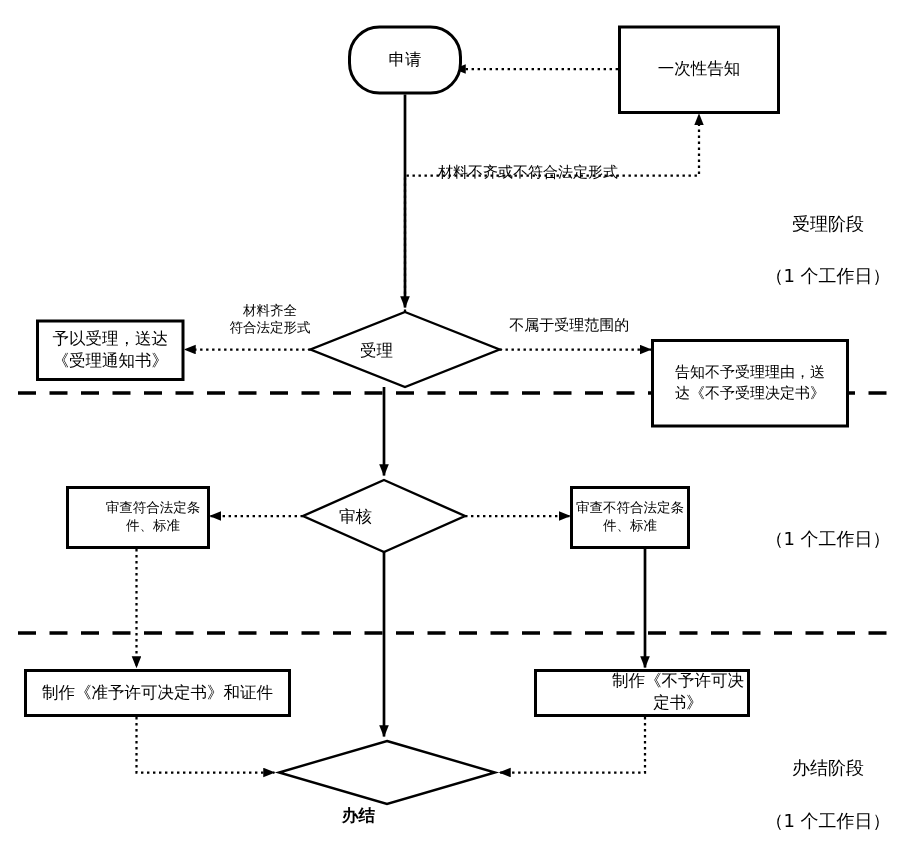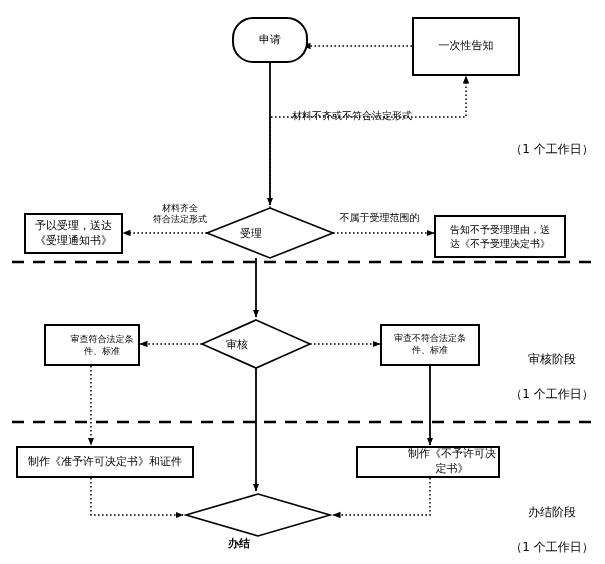--- a/index.html
+++ b/index.html
@@ -144,31 +144,31 @@
 
   <div class="node boxnode f11" style="left:412px; top:17px; width:108px; height:59px;">
     <span>一次性告知</span>
   </div>
 
   <div class="node boxnode f11" style="left:24px; top:213px; width:99px; height:41px; white-space:pre-line;">
     <span>予以受理，送达
 《受理通知书》</span>
   </div>
 
-  <div class="node boxnode f10" style="left:434px; top:215px; width:132px; height:43px; white-space:pre-line;">
+  <div class="node boxnode f10" style="left:434px; top:226px; width:132px; height:59px; white-space:pre-line;">
     <span>告知不予受理理由，送
 达《不予受理决定书》</span>
   </div>
 
   <div class="node boxnode f9" style="left:44px; top:324px; width:96px; height:42px; white-space:pre-line;padding-left:20px;">
     <span>审查符合法定条
 件、标准</span>
   </div>
 
-  <div class="node boxnode f9" style="left:380px; top:324px; width:100px; height:42px; white-space:pre-line;font-family:Liberation Mono, monospace;">
+  <div class="node boxnode f9" style="left:380px; top:324px; width:80px; height:42px; white-space:pre-line;">
     <span>审查不符合法定条
 件、标准</span>
   </div>
 
   <div class="node boxnode f11" style="left:16px; top:446px; width:178px; height:32px;">
     <span>制作《准予许可决定书》和证件</span>
   </div>
 
   <div class="node boxnode f11" style="left:356px; top:446px; width:144px; height:32px;padding-left:48px;">
     <span>制作《不予许可决定书》</span>
@@ -193,25 +193,25 @@
   <div class="edge-label f9" style="left:133px; top:191px; width:94px;">
     <span>材料齐全
 符合法定形式</span>
   </div>
 
   <div class="edge-label f10" style="left:327px; top:198px; width:105px;">
     <span>不属于受理范围的</span>
   </div>
 
   <div class="stage-label f12" style="left:500px; top:124px; width:104px;">
+    <div>受理阶段</div>
     <div>（1 个工作日）</div>
   </div>
 
   <div class="stage-label f12" style="left:500px; top:334px; width:104px;">
-    <div>审核阶段</div>
     <div>（1 个工作日）</div>
   </div>
 
   <div class="stage-label f12" style="left:500px; top:487px; width:104px;">
     <div>办结阶段</div>
     <div>（1 个工作日）</div>
   </div>
 
 </div>
 

